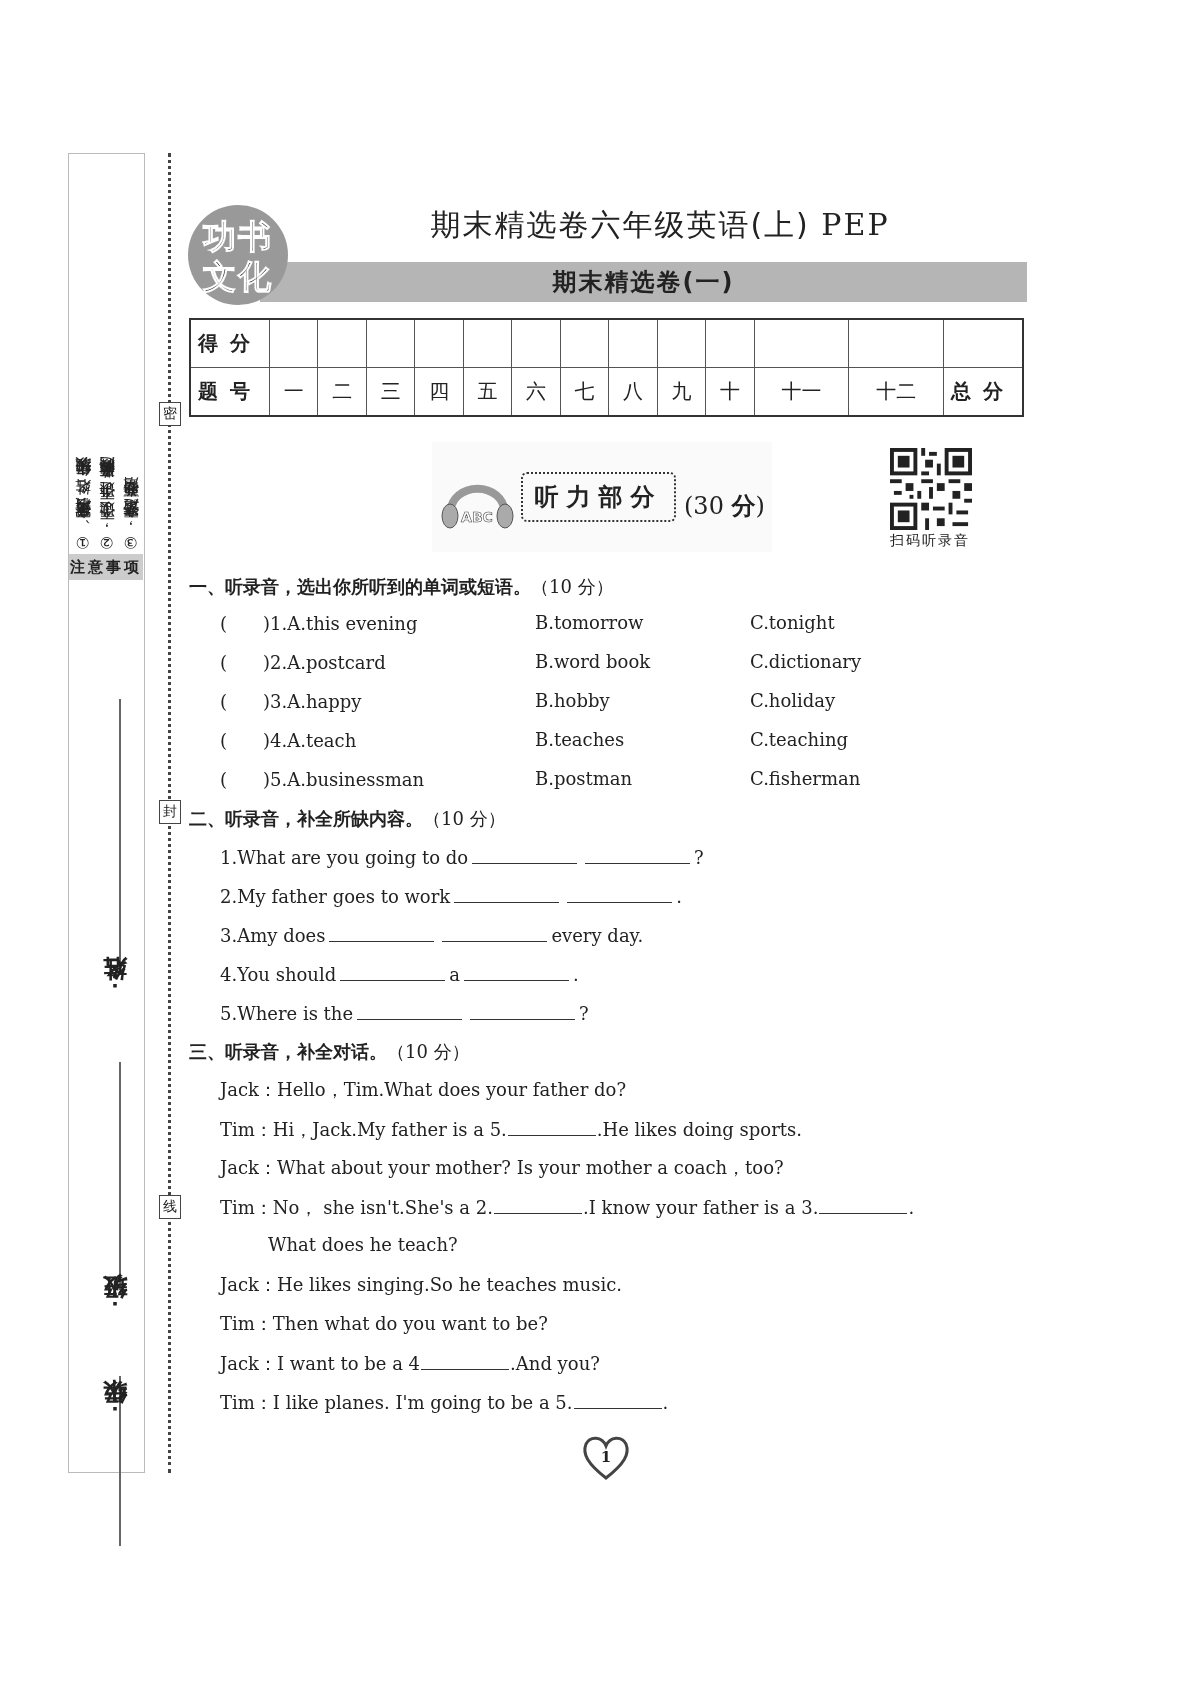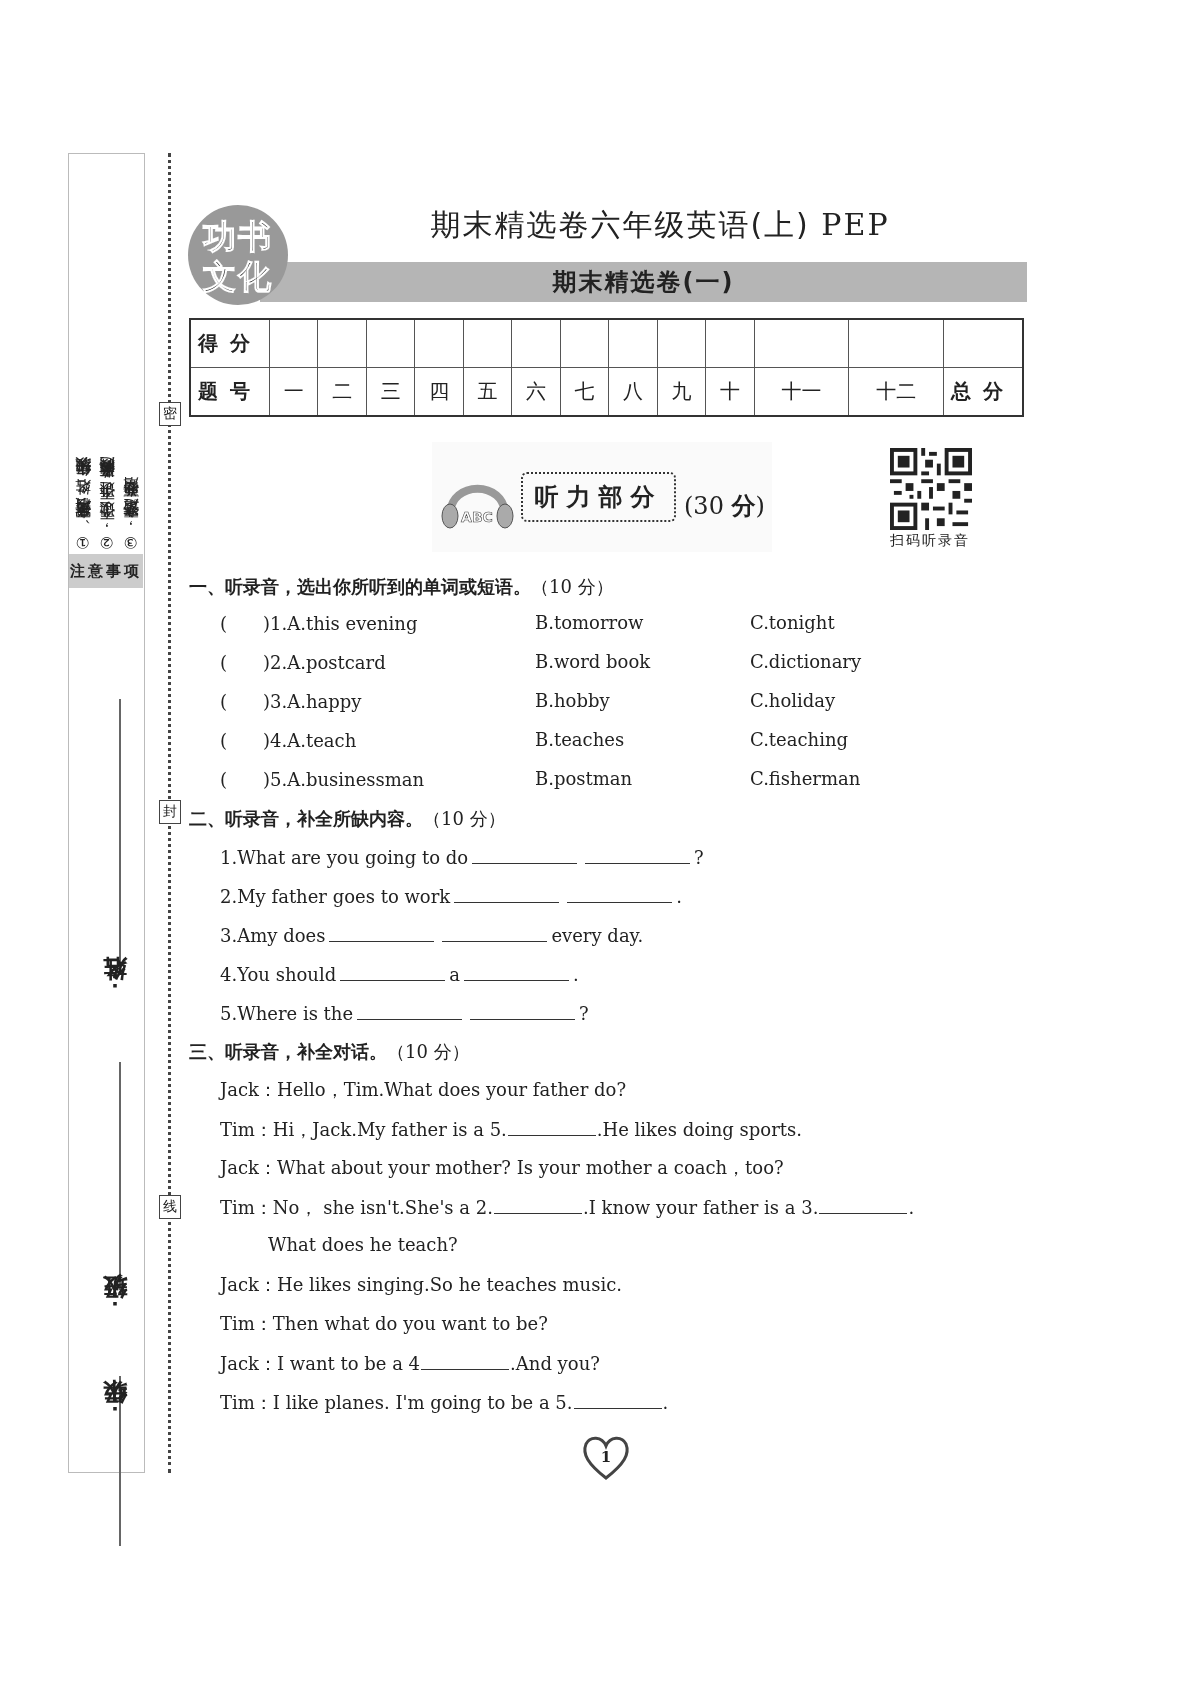--- a/index.html
+++ b/index.html
@@ -7,21 +7,21 @@
          font-family:"DejaVu Serif","Liberation Serif",serif; color:#222; }
 
   
   .sidebar { position:absolute; left:68px; top:153px; width:77px; height:1320px;
              border:1.5px solid #bbb; box-sizing:border-box; }
   .notes { position:absolute; left:0; top:0; width:74px; height:402px;
            writing-mode:vertical-rl; transform:rotate(180deg);
            font-family:"DejaVu Sans","Liberation Sans",sans-serif;
            font-size:16px; line-height:24px; letter-spacing:1px; padding:4px 2px; box-sizing:border-box;
            display:flex; flex-direction:column; justify-content:flex-start; }
-  .notes-label { position:absolute; left:0; top:400px; width:74px; height:34px;
+  .notes-label { position:absolute; left:0; top:400px; width:74px; height:26px;
                  background:#ccc; font-family:"DejaVu Sans","Liberation Sans",sans-serif;
                  font-size:15px; font-weight:bold; display:flex; align-items:center; justify-content:center;
                  letter-spacing:3px; }
   .notes-label span { writing-mode:horizontal-tb; }
   .field { position:absolute; left:30px; width:40px;
            font-family:"DejaVu Sans","Liberation Sans",sans-serif; font-size:24px; font-weight:bold;
            writing-mode:vertical-rl; transform:rotate(180deg); }
   .field-line { position:absolute; left:50px; width:1.5px; background:#666; }
 
   

